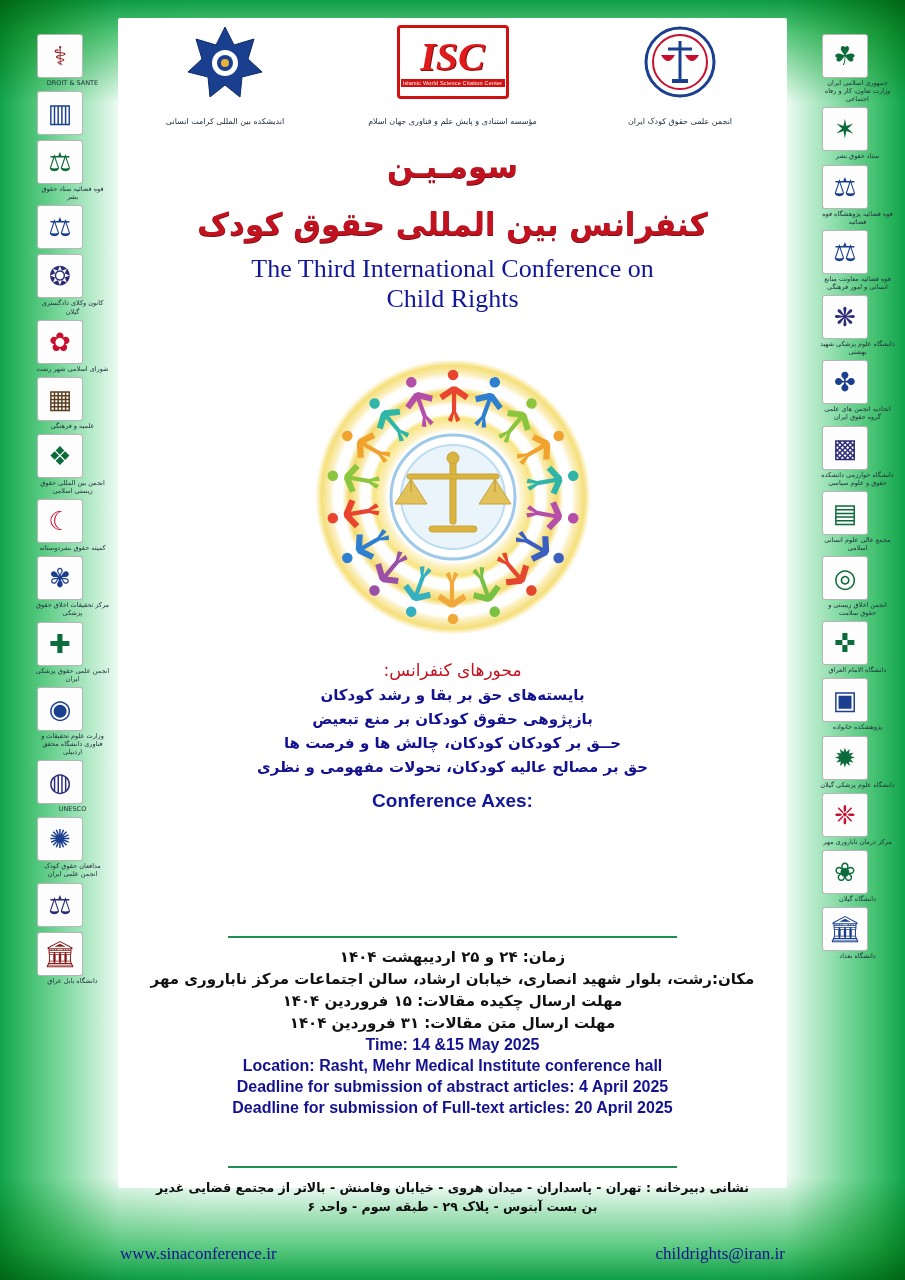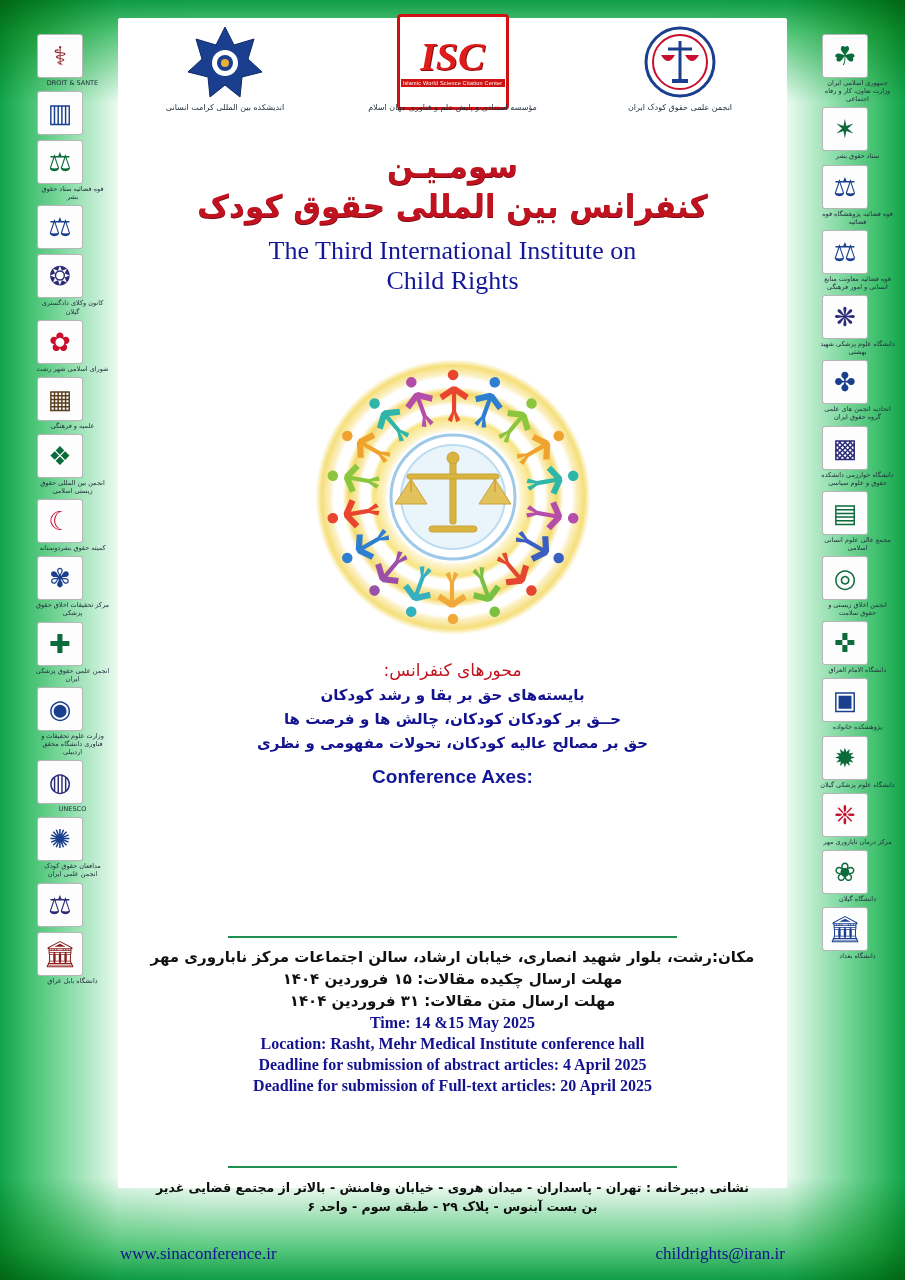--- a/index.html
+++ b/index.html
@@ -66,25 +66,25 @@
     position: absolute; top: 24px; left: 130px; right: 130px;
     height: 118px; z-index: 6;
     display: flex; align-items: flex-start; justify-content: space-between;
   }
   .top-item { display:flex; flex-direction:column; align-items:center; width: 190px; }
   .top-mark {
     height: 76px; display:flex; align-items:center; justify-content:center;
   }
   .top-cap {
     font-size: 8px; color:#1d2b38; direction: rtl; text-align:center;
-    line-height: 1.3; margin-top: 3px;
+    line-height: 1.3; margin-top: 17px;
     font-family: "DejaVu Sans", sans-serif;
   }
   .isc-box {
-    width: 112px; height: 96px; background: #ffffff;
+    width: 112px; height: 74px; background: #ffffff;
     border: 3px solid #cf1111; border-radius: 4px;
     display:flex; flex-direction:column; align-items:center; justify-content:center;
   }
   .isc-word {
     font-family: "Liberation Serif", serif;
     font-size: 40px; font-weight: bold; font-style: italic;
     color: #e01b1b; line-height: 0.95;
     text-shadow: 1px 1px 0 #8a0c0c;
   }
   .isc-sub {
@@ -95,21 +95,21 @@
   
   .titles { position: absolute; top: 148px; left: 150px; right: 150px; text-align:center; z-index: 6; }
   .fa-title-1 {
     direction: rtl; color:#c1121f; font-weight: bold;
     font-size: 31px; letter-spacing: 1px;
     font-family: "DejaVu Sans", sans-serif;
     text-shadow: 0 1px 0 #7d0a12;
   }
   .fa-title-2 {
     direction: rtl; color:#c1121f; font-weight: bold;
-    font-size: 31px; margin-top: 4px;
+    font-size: 31px; margin-top: 22px;
     font-family: "DejaVu Sans", sans-serif;
     text-shadow: 0 1px 0 #7d0a12;
   }
   .en-title {
     color:#12179a; font-family: "Liberation Serif", serif;
     font-size: 26px; margin-top: 12px; line-height: 1.15;
   }
 
   
   .emblem-wrap {
@@ -151,21 +151,21 @@
     background:#1f8f52; z-index:6;
   }
   .rule.top { top: 936px; }
   .rule.bottom { top: 1166px; }
   .details { position:absolute; top: 948px; left: 150px; right: 150px; text-align:center; z-index:6; }
   .det-fa {
     direction: rtl; color:#111111; font-weight:bold; font-size: 15px;
     margin-bottom: 4px; font-family:"DejaVu Sans", sans-serif;
   }
   .det-en {
-    color:#13128f; font-family:Liberation Serif, serif; font-weight:bold;
+    color:#13128f; font-family:Liberation Sans, sans-serif; font-weight:bold;
     font-size: 16px; margin-top: 3px;
   }
 
   
   .footer { position:absolute; left:0; right:0; bottom: 0; height: 108px; z-index: 7; }
   .addr {
     position:absolute; top: 6px; left: 110px; right: 110px;
     text-align:center; direction: rtl; color:#0b0b0b;
     font-weight:bold; font-size: 12.5px; line-height:1.55;
     font-family:"DejaVu Sans", sans-serif;
@@ -350,21 +350,21 @@
         </svg>
       </div>
       <div class="top-cap">انجمن علمی حقوق کودک ایران</div>
     </div>
   </div>
 
   <div class="titles">
     <div class="fa-title-1">سومـیـن</div>
     <div class="fa-title-2">کنفرانس بین المللی حقوق کودک</div>
     <div class="en-title">
-      <div>The Third  International Institute on</div>
+      <div>The Third  International Conference on</div>
       <div>Child Rights</div>
     </div>
   </div>
 
   <div class="emblem-wrap">
     <div class="halo"></div>
     <svg width="300" height="290" viewBox="0 0 300 290" style="position:absolute;inset:0;">
       <g id="ring">
           <g transform="translate(150.0,45.0) rotate(0.0) scale(1.05)">
             <path d="M0,-16 a5,5 0 1,1 0.1,0 z M-1,-10 L-13,-2 L-10,3 L-1,-3 L-1,14 L-5,22 L-1,24 L1,16 L3,24 L7,22 L3,14 L3,-3 L12,3 L15,-2 L3,-10 Z" fill="#e8442e"></path>
@@ -433,27 +433,29 @@
         <path d="M192 127 L176 152 L208 152 Z" fill="#e2c25a"></path>
         <line x1="108" y1="127" x2="108" y2="140" stroke-width="1.5"></line>
         <line x1="192" y1="127" x2="192" y2="140" stroke-width="1.5"></line>
       </g>
     </svg>
   </div>
 
   <div class="axes">
     <div class="axes-title">محورهای کنفرانس:</div>
     <div class="axes-line">بایسته‌های حق بر بقا و رشد کودکان</div>
+    <div class="axes-line">بازپژوهی حقوق کودکان بر منع تبعیض</div>
     <div class="axes-line">حــق بر کودکان کودکان، چالش ها و فرصت ها</div>
     <div class="axes-line">حق بر مصالح عالیه کودکان، تحولات مفهومی و نظری</div>
     <div class="axes-en">Conference Axes:</div>
   </div>
 
   <div class="rule top"></div>
   <div class="details">
+    <div class="det-fa">زمان: ۲۴ و ۲۵ اردیبهشت ۱۴۰۴</div>
     <div class="det-fa">مکان:رشت، بلوار شهید انصاری، خیابان ارشاد، سالن اجتماعات مرکز ناباروری مهر</div>
     <div class="det-fa">مهلت ارسال چکیده مقالات: ۱۵ فروردین ۱۴۰۴</div>
     <div class="det-fa">مهلت ارسال متن مقالات: ۳۱ فروردین ۱۴۰۴</div>
     <div class="det-en">Time: 14 &amp;15 May 2025</div>
     <div class="det-en">Location: Rasht, Mehr Medical Institute conference hall</div>
     <div class="det-en">Deadline for submission of abstract articles: 4 April 2025</div>
     <div class="det-en">Deadline for submission of Full-text articles: 20 April 2025</div>
   </div>
   <div class="rule bottom"></div>
 

